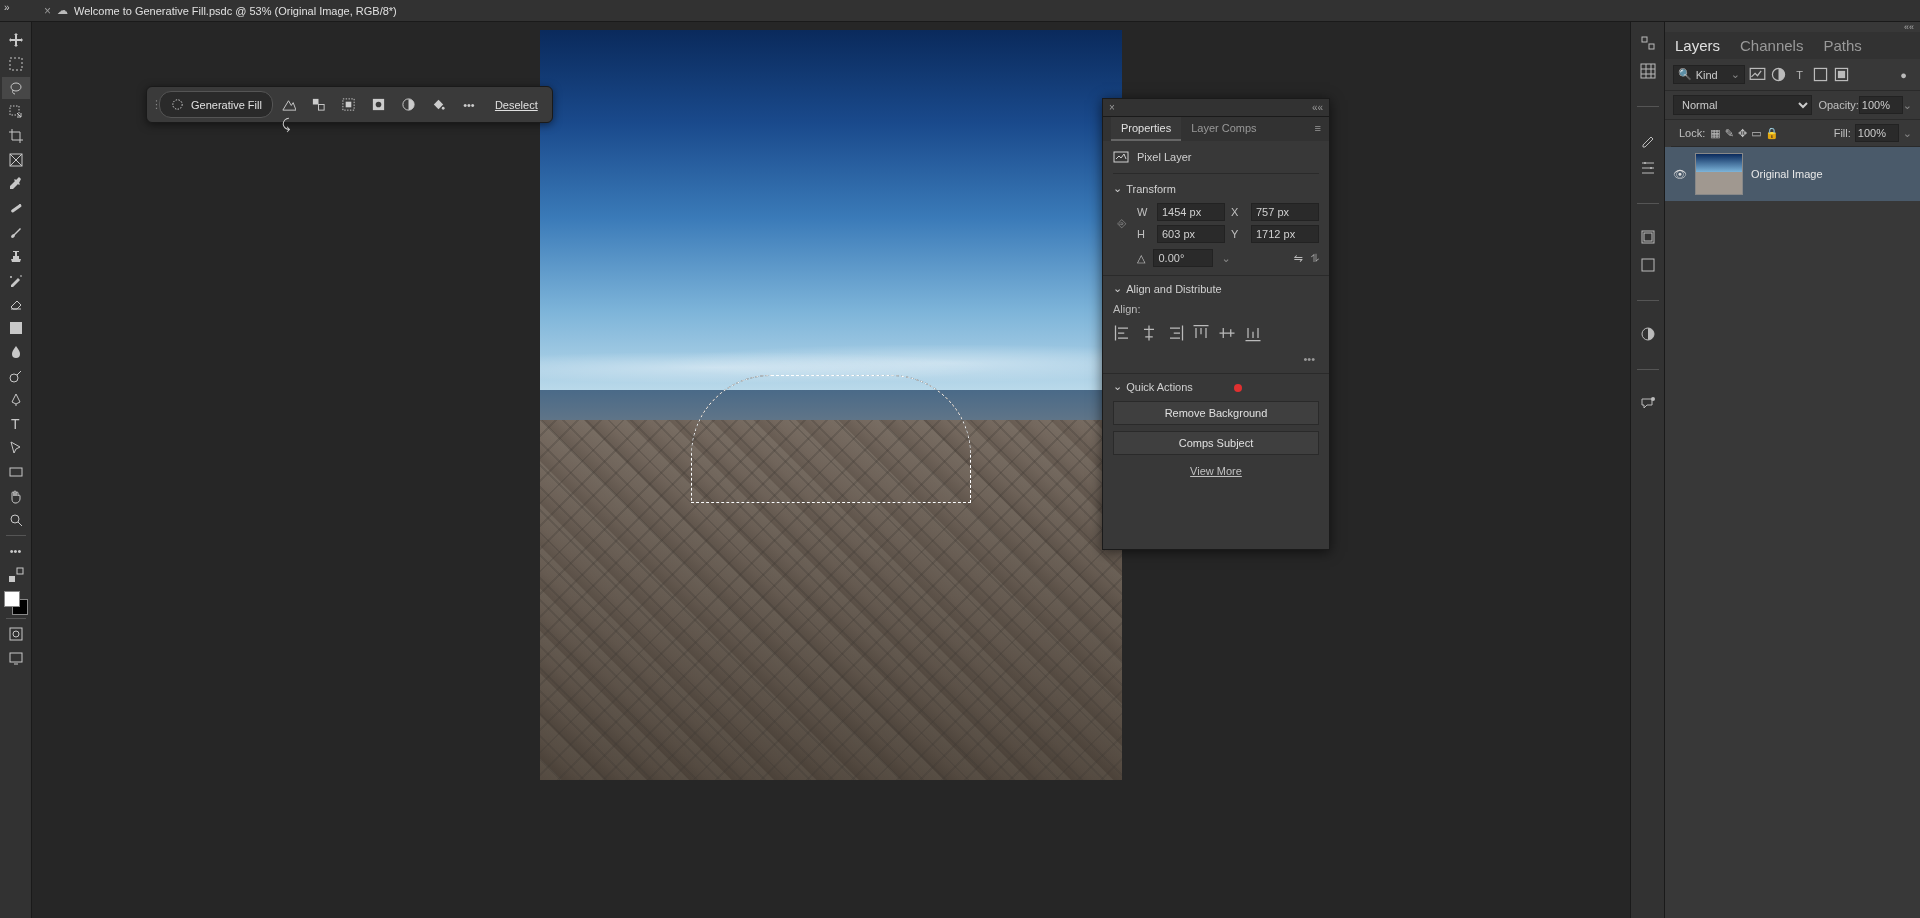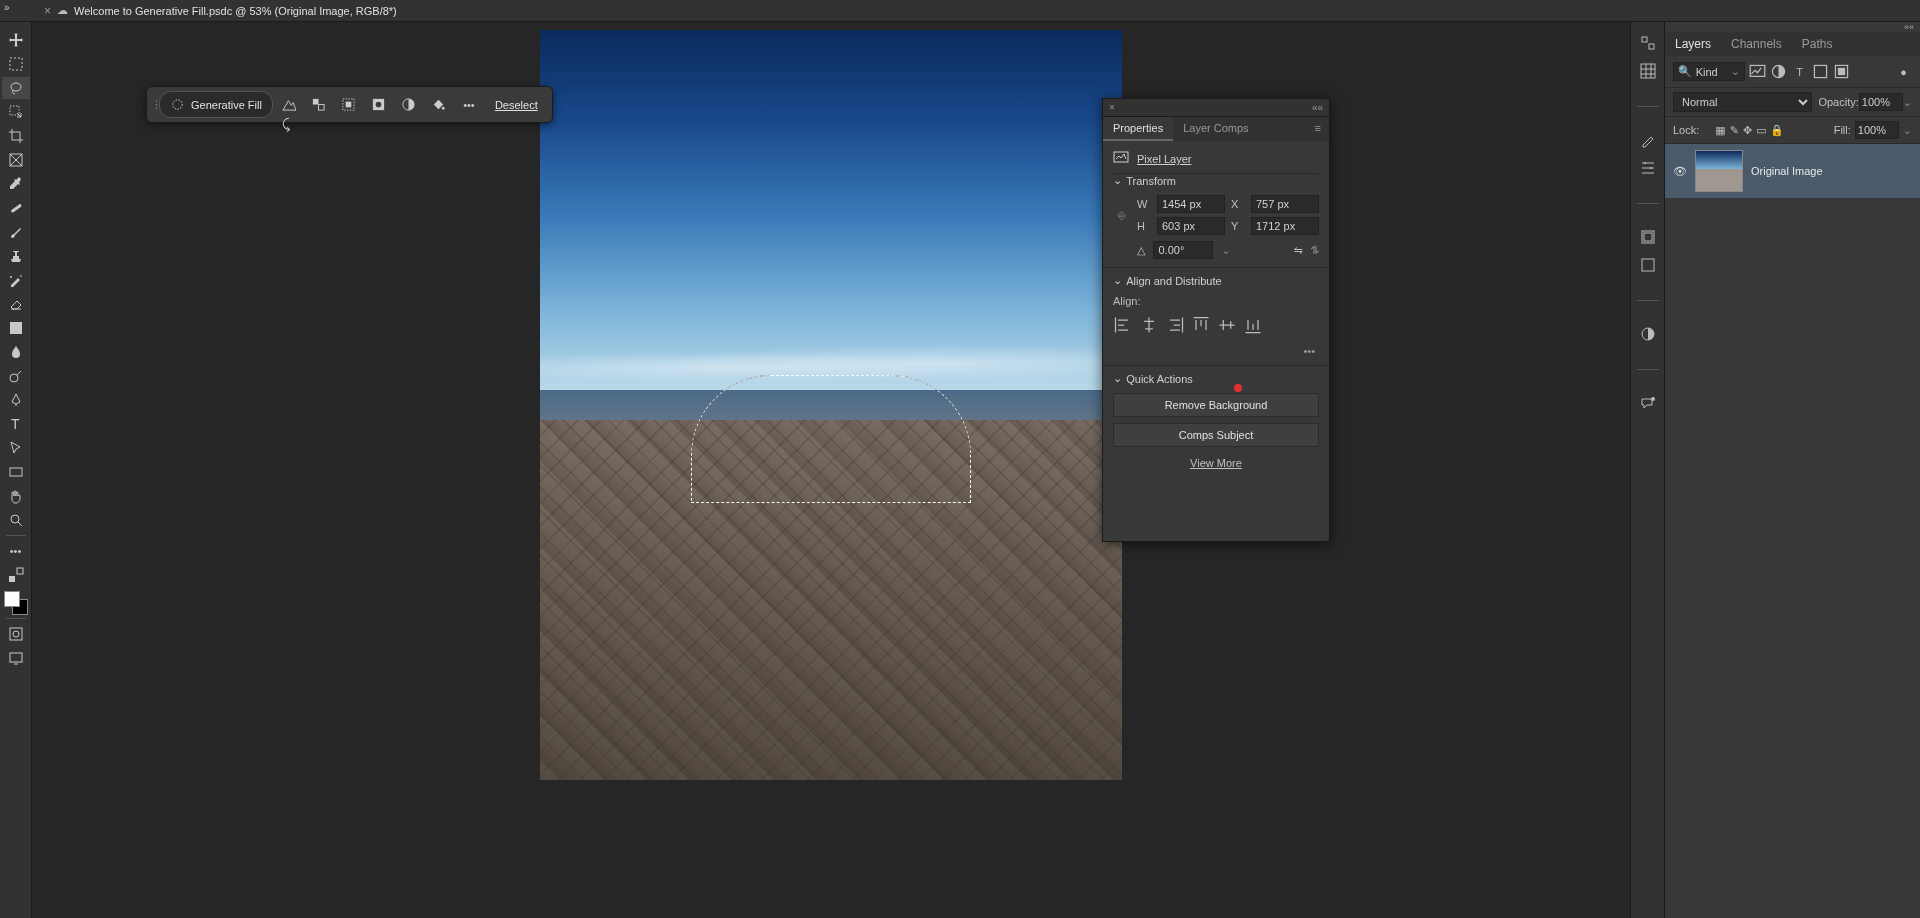--- a/index.html
+++ b/index.html
@@ -63,52 +63,52 @@
 .right-icons svg { width: 18px; height: 18px; color: #bbb; }
 .right-icons .sep { width: 22px; height:1px; background:#555; }
 
 
 .properties { position: absolute; top: 76px; right: 300px; width: 228px; background: #383838; border: 1px solid #1a1a1a; box-shadow: 0 2px 12px rgba(0,0,0,0.6); }
 .prop-header { display: flex; align-items: center; height: 18px; background: #323232; border-bottom: 1px solid #1a1a1a; padding: 0 6px; justify-content: space-between;}
 .prop-header .x { color:#999; font-size:10px; }
 .prop-header .coll { color:#999; font-size:10px; }
 .prop-tabs { display: flex; background: #323232; }
 .prop-tab { padding: 5px 10px; font-size: 11px; color: #999; }
-.prop-tab.active { color: #e0e0e0; border-bottom: 2px solid #666; background:#383838;}
+.prop-tab.active { color: #e0e0e0; border-bottom: 2px solid #666; background:#383838;margin-left:8px;}
 .prop-body { padding: 8px 10px; }
-.prop-type { display: flex; align-items: flex-end; gap: 8px; padding-bottom: 8px; border-bottom: 1px solid #2a2a2a; color: #d0d0d0; text-decoration: underline;}
+.prop-type { display: flex; align-items: center; gap: 8px; padding-bottom: 8px; border-bottom: 1px solid #2a2a2a; margin-bottom: 8px; color: #d0d0d0;}
 .section-hd { display: flex; align-items: center; gap: 4px; color: #d0d0d0; margin-bottom: 8px; cursor:pointer;}
 .section-hd::before { content: "⌄"; font-size: 11px; }
 .xform-grid { display: grid; grid-template-columns: 18px 14px 1fr 14px 1fr; gap: 4px 6px; align-items: center; margin-bottom: 6px; }
 .xform-grid .link { grid-row: 1 / 3; display:flex; align-items:center; justify-content:center; color:#888; }
 .xform-grid input { background: #2a2a2a; border: 1px solid #222; color: #d0d0d0; padding: 2px 4px; width: 100%; font-size: 11px; }
 .xform-row2 { display:flex; gap: 8px; align-items:center; margin-bottom: 8px; padding-left: 24px;}
 .xform-row2 input { background: #2a2a2a; border: 1px solid #222; color: #d0d0d0; padding: 2px 4px; width: 60px; font-size: 11px; }
 .align-row { display:flex; gap:6px; padding: 4px 0 8px 0; }
 .align-btn { width:20px; height:20px; display:flex; align-items:center; justify-content:center; color:#bbb; }
 .more-dots { text-align:right; color:#999; padding: 2px 4px; }
 .qa-btn { background:#3f3f3f; border:1px solid #2a2a2a; color:#e0e0e0; padding:5px; text-align:center; margin-bottom:6px; cursor:pointer;}
 .qa-link { text-align:center; color:#c0c0c0; text-decoration:underline; padding:4px; cursor:pointer;}
 .red-dot { position:absolute; width:8px; height:8px; background:#e03030; border-radius:50%; right: 388px; top: 362px; }
 
 
 .layers-panel { width: 256px; background: #383838; border-left: 1px solid #1a1a1a; display:flex; flex-direction:column; }
 .layers-panel .chevrons-r { text-align:right; color:#aaa; font-size:9px; padding: 0 6px; height: 10px;}
 .lp-tabs { display:flex; background:#323232; }
-.lp-tab { padding: 5px 10px; color:#999; font-size:12px; }
+.lp-tab { padding: 5px 10px; color:#999; font-size:15px; }
 .lp-tab.active { color:#e0e0e0; }
 .lp-row1 { display:flex; align-items:center; padding: 6px 8px; gap: 4px; border-bottom:1px solid #2a2a2a;}
 .lp-row1 .search { flex:0 0 72px; background:#2a2a2a; border:1px solid #222; display:flex; align-items:center; padding:2px 4px; gap:4px; color:#ccc;}
 .lp-row1 .search .chev { margin-left:auto; color:#888; }
 .lp-row1 .filt { width:17px; height:17px; display:flex; align-items:center; justify-content:center; color:#bbb; }
 .lp-row2 { display:flex; align-items:center; padding: 4px 8px; gap:6px; border-bottom:1px solid #2a2a2a;}
 .lp-row2 select { background:#2a2a2a; border:1px solid #222; color:#ccc; padding:2px 4px; flex:1; font-size:11px;}
 .lp-row2 .opac { display:flex; align-items:center; }
 .lp-row2 .opac input { width:44px; background:#2a2a2a; border:1px solid #222; color:#ccc; padding:2px; font-size:11px;}
-.lp-row3 { display:flex; align-items:center; padding: 4px 8px; gap:16px; border-bottom:1px solid #2a2a2a;}
+.lp-row3 { display:flex; align-items:center; padding: 4px 8px; gap:5px; border-bottom:1px solid #2a2a2a;margin-left:6px;}
 .lp-row3 .lock-icons { display:flex; gap:4px; }
 .lp-row3 .lock-icons span { color:#bbb; }
 .lp-row3 .fill { margin-left:auto; display:flex; align-items:center; gap:4px;}
 .lp-row3 .fill input { width:44px; background:#2a2a2a; border:1px solid #222; color:#ccc; padding:2px; font-size:11px;}
 
 .layer-list { flex:1; overflow:auto; }
 .layer { display:flex; align-items:center; padding: 6px 8px; gap:8px; background:#4a5a6a; }
 .layer .vis { color:#ddd; }
 .layer .thumb { width:48px; height:42px; border:1px solid #888; position:relative; overflow:hidden;}
 .layer .thumb .sky-t { position:absolute; top:0; left:0; right:0; height:45%; background:linear-gradient(#0a2a5c,#7db4d9);}

